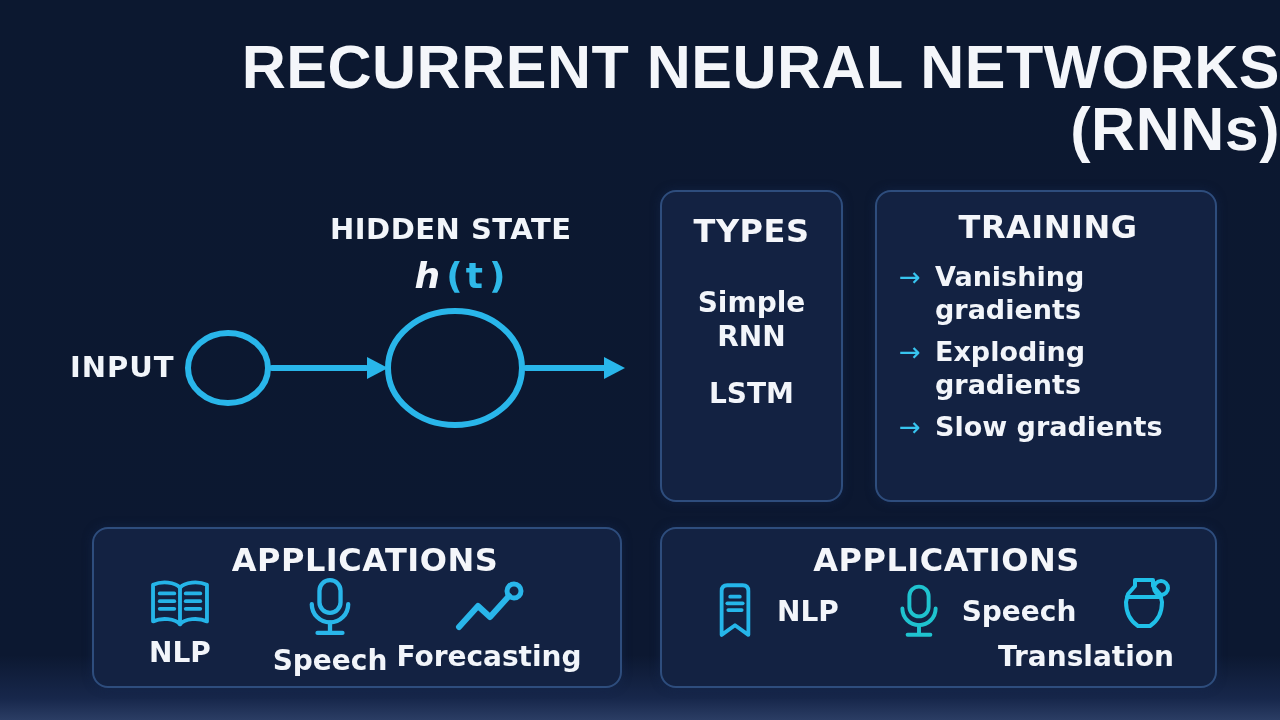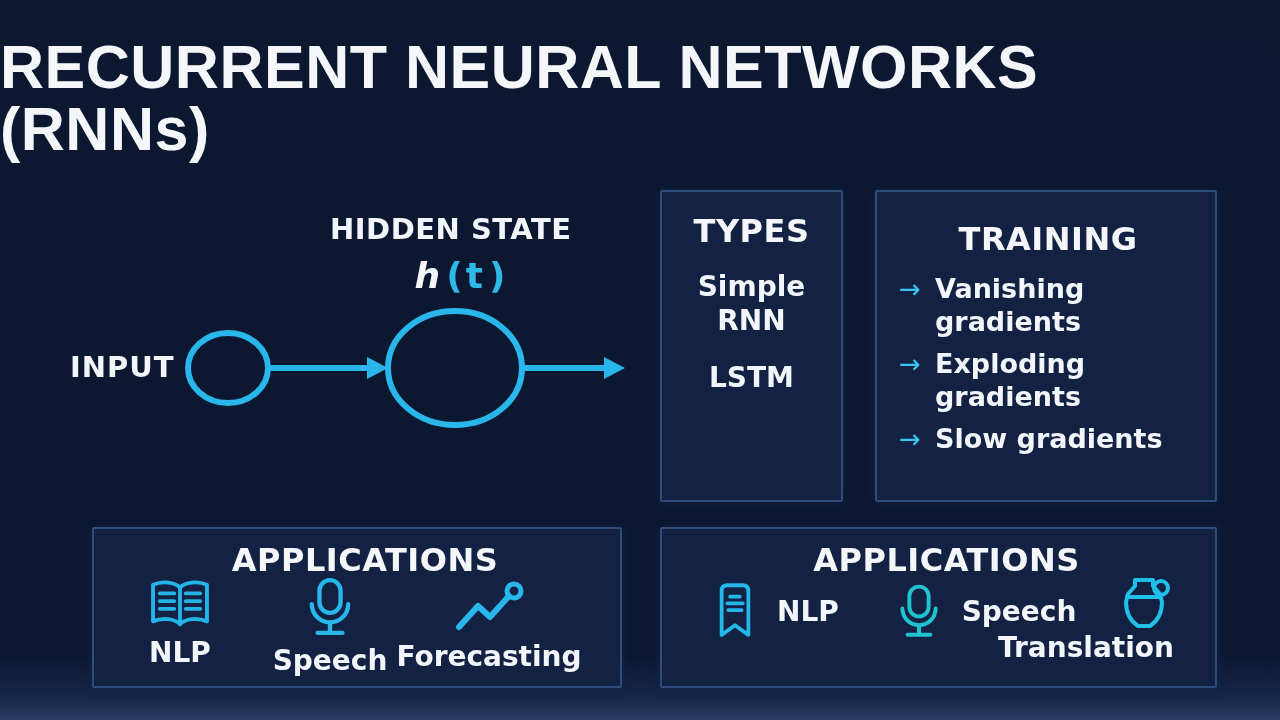--- a/index.html
+++ b/index.html
@@ -3,72 +3,72 @@
 <meta charset="utf-8">
 <style>
   html,body { margin:0; padding:0; background:#05070e; }
   .stage {
     position:relative; width:1280px; height:720px; overflow:hidden;
     background:linear-gradient(180deg, #0c1830 0%, #0c1831 91%, #17274b 97%, #2b3d64 100%);
     font-family:"DejaVu Sans", sans-serif; color:#f2f5fa;
     -webkit-font-smoothing:antialiased;
   }
   
-  .title { position:absolute; top:36px; left:0; width:1280px; text-align:left;
+  .title { position:absolute; top:36px; left:0; width:1280px; text-align:right;
            font-family:"Liberation Sans", sans-serif; font-weight:700;
            font-size:61px; line-height:1.02; letter-spacing:0.5px; color:#f4f6fa; }
   
   .hidden-state-label { position:absolute; left:330px; top:212px; width:260px; text-align:left;
            font-size:29px; font-weight:700; letter-spacing:0.5px; }
   .state-eq { position:absolute; left:330px; top:255px; width:260px; text-align:center;
            font-size:36px; font-weight:700; }
   .state-eq .var { font-style:italic; color:#f4f6fa; margin-right:6px; }
   .state-eq .cy  { color:#2fb9e9; }
   .state-eq .op  { margin-right:3px; }
   .state-eq .cl  { margin-left:6px; }
   .input-label { position:absolute; left:70px; top:350px; font-size:29px; font-weight:700; letter-spacing:1px; }
   .diagram-svg { position:absolute; left:180px; top:295px; }
   
   .panel { position:absolute; box-sizing:border-box; background:#132242;
-           border:2px solid #2e4d7d; border-radius:2px;
+           border:2px solid #2e4d7d; border-radius:16px;
            box-shadow:0 0 10px rgba(20,40,80,0.55); }
   .panel-types      { left:660px; top:190px; width:183px; height:312px; }
   .panel-challenges { left:875px; top:190px; width:342px; height:312px; }
   .panel-apps-left  { left:92px;  top:527px; width:530px; height:161px; }
   .panel-apps-right { left:660px; top:527px; width:557px; height:161px; }
   .panel-heading { text-align:center; font-size:32px; font-weight:700; letter-spacing:0.5px; color:#f4f6fa; }
   
   .panel-types { display:flex; flex-direction:column; align-items:center; padding-top:20px; }
   .types-item { font-size:28px; font-weight:700; text-align:center; line-height:1.2; width:150px; }
-  .types-item-0 { margin-top:20px; }
+  .types-item-0 { margin-top:36px; }
   .types-item-1 { margin-top:24px; }
   .types-item-2 { margin-top:32px; }
   
-  .panel-challenges { padding:28px 18px 0 22px; }
+  .panel-challenges { padding:16px 18px 0 22px; }
   .challenge-heading { line-height:1.22; }
   .challenge-list { margin-top:14px; }
   .challenge-row { display:flex; align-items:flex-start; margin-bottom:9px; }
   .challenge-arrow { color:#38c5ef; font-size:26px; line-height:1.25; width:36px; flex:none; }
   .challenge-text { font-size:27px; font-weight:700; line-height:1.22; }
   
   .apps-heading { position:absolute; top:12px; left:8px; width:100%; }
   .app-label { font-size:28px; font-weight:700; white-space:nowrap; }
   
   .app-col { position:absolute; display:flex; flex-direction:column; align-items:center; }
   .app-col .app-label { margin-top:5px; }
   .col-nlp      { left:36px;  top:50px; width:100px; }
   .col-speech   { left:186px; top:48px; width:100px; }
   .col-forecast { left:300px; top:52px; width:190px; }
   
   .r-doc-icon   { position:absolute; left:52px;  top:52px; }
   .r-nlp-label  { position:absolute; left:100px; top:66px; width:92px;  text-align:center; }
   .r-mic-icon   { position:absolute; left:236px; top:54px; }
   .r-speech-label{position:absolute; left:296px; top:66px; width:122px; text-align:center; }
   .r-vase-icon  { position:absolute; left:456px; top:46px; }
-  .r-trans-label{ position:absolute; left:334px; top:102px; width:180px; text-align:center; }
+  .r-trans-label{ position:absolute; left:334px; top:111px; width:180px; text-align:center; }
   .icon { display:block; }
 </style>
 </head>
 <body>
 
 <div class="stage">
 
   <div class="title">
     <div>RECURRENT NEURAL NETWORKS</div>
     <div>(RNNs)</div>

